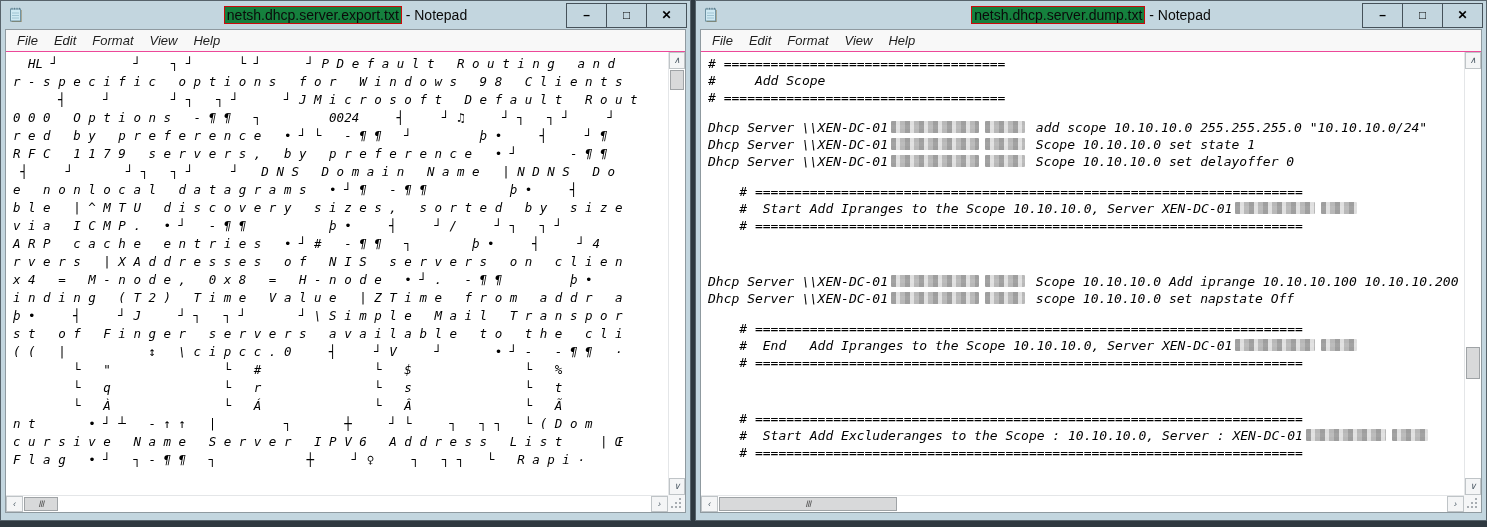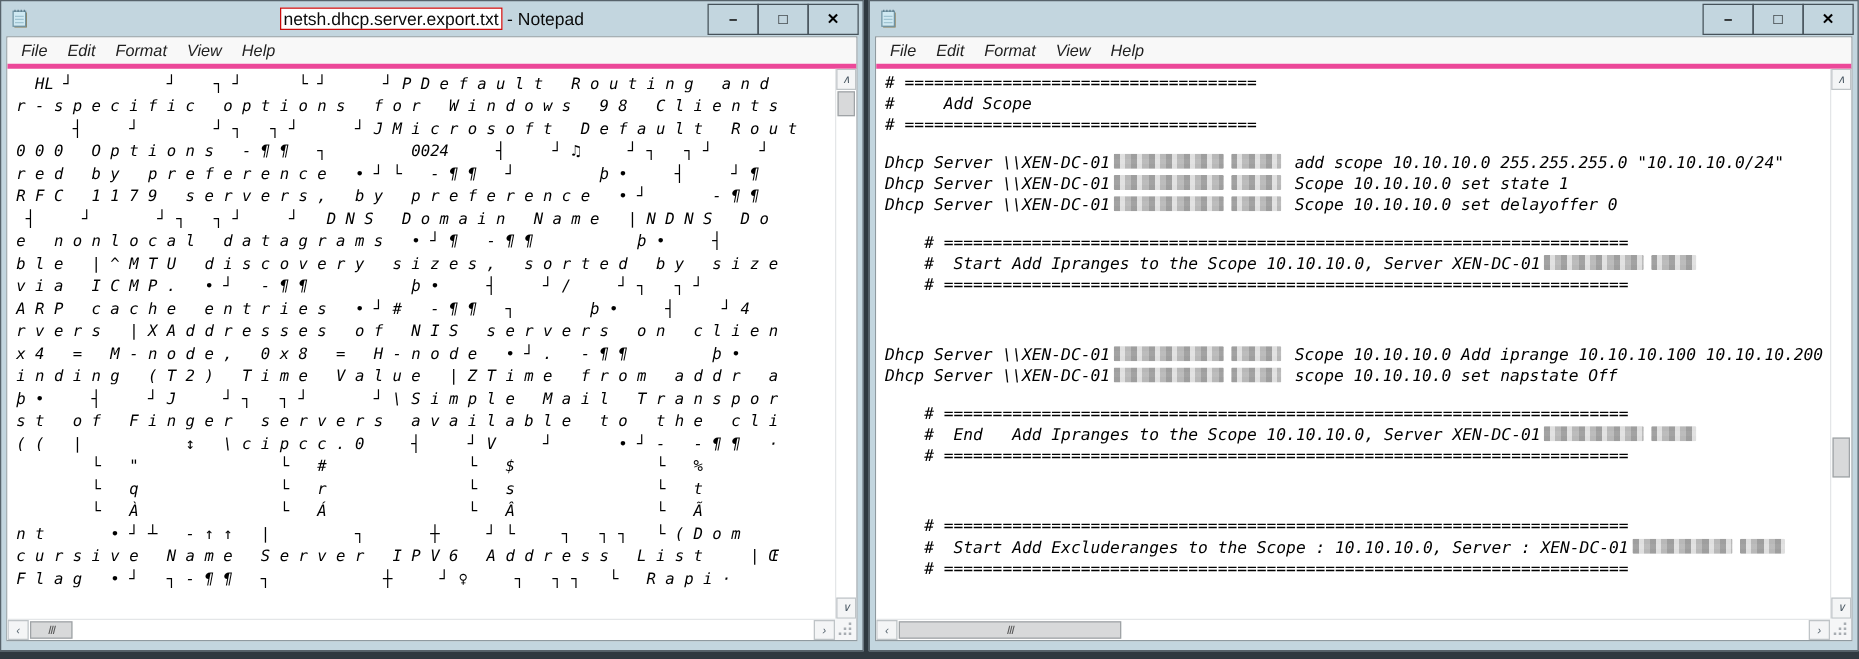--- a/index.html
+++ b/index.html
@@ -6,31 +6,31 @@
   body{width:1487px;height:527px;background:#2f3940;position:relative;overflow:hidden;
        font-family:"Liberation Sans",sans-serif;}
   .window{position:absolute;top:0;height:521px;background:#c3d6df;border:1px solid #57636b;
           box-sizing:border-box;display:flex;flex-direction:column;}
   #win-left{left:0;width:691px;}
   #win-right{left:695px;width:792px;}
 
   .titlebar{height:28px;flex:0 0 28px;display:flex;align-items:center;padding-left:7px;position:relative;}
   .app-icon{width:16px;height:16px;flex:0 0 16px;}
   .title{position:absolute;left:0;right:0;text-align:center;font-size:14px;color:#0a0a0a;pointer-events:none;white-space:pre;}
-  .hl{background:#ffffff;border:1px solid #cb0a0a;padding:0 2px;}
+  .hl{background:#15803d;border:1px solid #cb0a0a;padding:0 2px;}
   .controls{margin-left:auto;display:flex;margin-right:3px;z-index:2;}
   .ctrl{width:39px;height:23px;border:1px solid #46525a;margin-left:-1px;display:flex;align-items:center;
         justify-content:center;font-weight:bold;font-size:12px;color:#000;cursor:default;background:transparent;}
 
   .inner{flex:1;margin:0 4px 7px 4px;display:flex;flex-direction:column;border:1px solid #8f9aa0;
          background:#fff;min-height:0;font-style:italic;}
   .menubar{height:21px;flex:0 0 21px;display:flex;align-items:center;padding-left:3px;background:#f8f8f8;
            font-size:13px;color:#1e1e1e;}
   .menu-item{padding:0 8px;}
-  .client{flex:1;position:relative;border-top:4px solid #ec4899;min-height:0;overflow:hidden;background:#fff;}
+  .client{flex:1;position:relative;border-top:1px solid #ec4899;min-height:0;overflow:hidden;background:#fff;}
 
   .textpane{position:absolute;top:0;left:0;right:17px;bottom:17px;overflow:hidden;padding:3px 0 0 7px;
             font-family:"DejaVu Sans Mono","Liberation Mono",monospace;color:#000;white-space:pre;}
   #win-left .textpane{font-size:12.5px;line-height:18px;}
   #win-right .textpane{font-size:13px;line-height:17px;}
   .line{min-height:1em;}
   .redact{display:inline-block;height:12px;margin:0 3px;vertical-align:-1px;border-radius:1px;
           background:
             repeating-linear-gradient(90deg,rgba(150,150,150,.85) 0 5px,rgba(225,225,225,.9) 5px 9px,rgba(180,180,180,.85) 9px 14px),
             repeating-linear-gradient(0deg,#cfcfcf 0 4px,#ececec 4px 8px);
@@ -109,20 +109,21 @@
       <rect x="3.5" y="3" width="10" height="12" fill="#8a7a50"></rect>
       <rect x="2.5" y="2" width="10" height="12" fill="#cfe9f2" stroke="#6f93a3" stroke-width="1"></rect>
       <line x1="4" y1="2.5" x2="4" y2="0.8" stroke="#5d7d8c" stroke-width="1"></line>
       <line x1="6.5" y1="2.5" x2="6.5" y2="0.8" stroke="#5d7d8c" stroke-width="1"></line>
       <line x1="9" y1="2.5" x2="9" y2="0.8" stroke="#5d7d8c" stroke-width="1"></line>
       <line x1="11.5" y1="2.5" x2="11.5" y2="0.8" stroke="#5d7d8c" stroke-width="1"></line>
       <line x1="4" y1="6" x2="11" y2="6" stroke="#9fc4d2" stroke-width="1"></line>
       <line x1="4" y1="8.5" x2="11" y2="8.5" stroke="#9fc4d2" stroke-width="1"></line>
       <line x1="4" y1="11" x2="11" y2="11" stroke="#9fc4d2" stroke-width="1"></line>
     </svg>
+    <div class="title"><span class="hl">netsh.dhcp.server.dump.txt</span><span> - Notepad</span></div>
     <div class="controls">
       <div class="ctrl">–</div>
       <div class="ctrl">□</div>
       <div class="ctrl">✕</div>
     </div>
   </div>
   <div class="inner">
     <div class="menubar">
         <span class="menu-item">File</span>
         <span class="menu-item">Edit</span>

